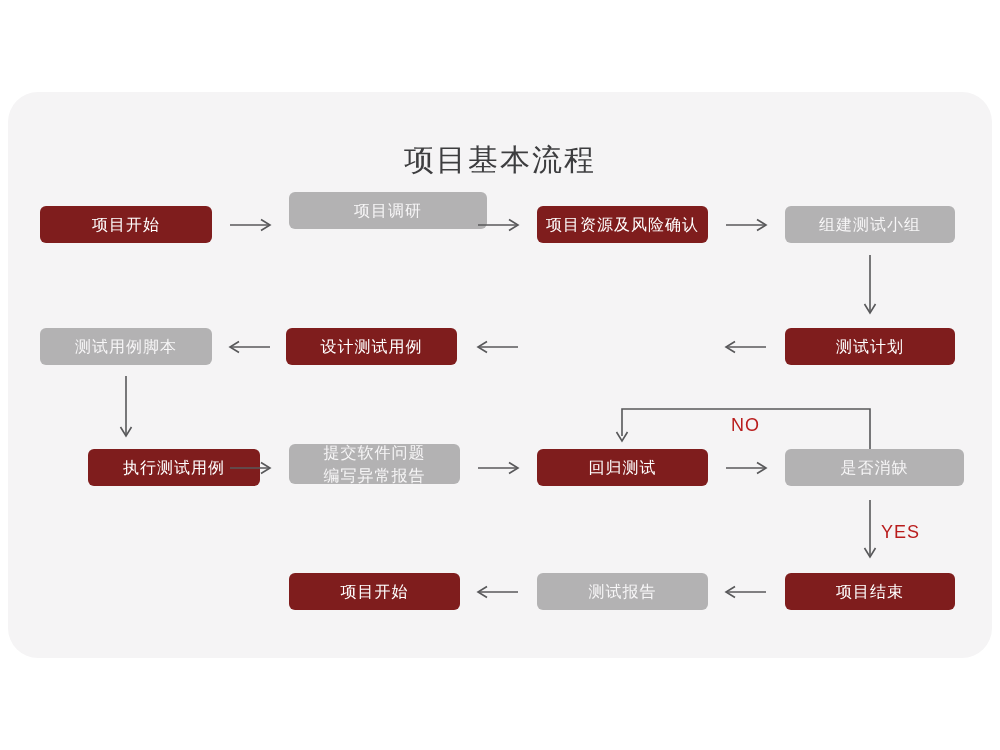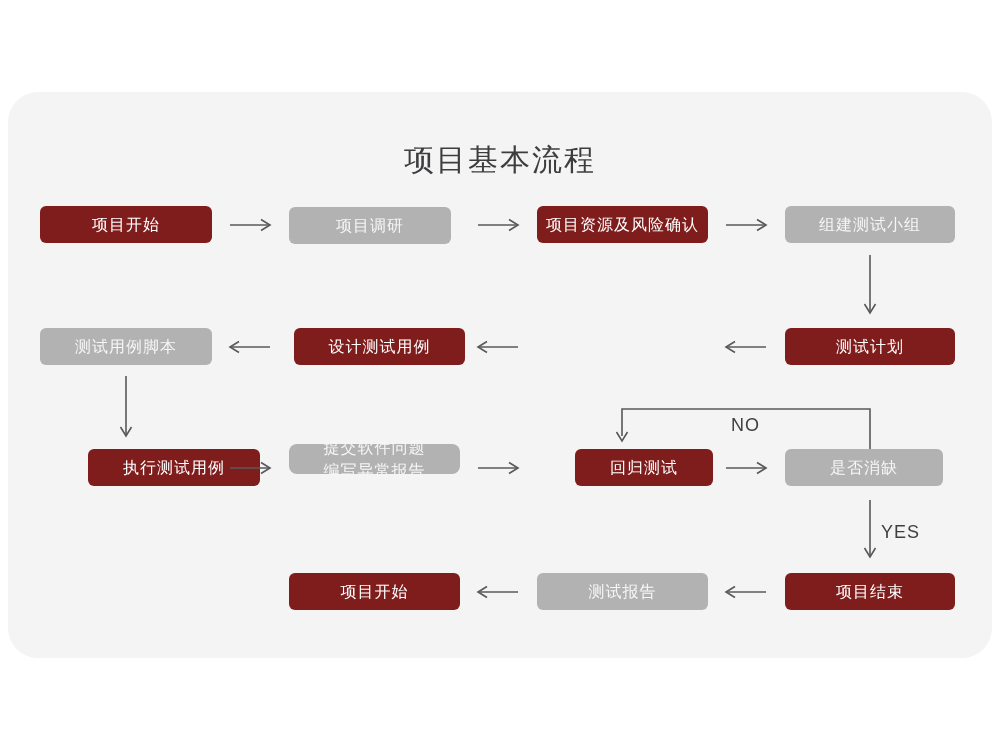--- a/index.html
+++ b/index.html
@@ -15,50 +15,50 @@
     letter-spacing: 2px;
   }
   .node {
     position: absolute; display: flex; align-items: center; justify-content: center;
     border-radius: 6px; color: #ffffff; font-size: 16px; letter-spacing: 1px;
     text-align: center; line-height: 1.45; white-space: pre-line;
   }
   .node.purple { background: #7f1d1d; }
   .node.gray { background: #b3b2b3; color: #f7f6f7; }
   .edge-label {
-    position: absolute; font-size: 18px; color: #404040; letter-spacing: 1px;
+    position: absolute; font-size: 18px; color: #b91c1c; letter-spacing: 1px;
   }
   svg.wires { position: absolute; left: 0; top: 0; pointer-events: none; }
   svg.wires path, svg.wires line, svg.wires polyline {
     stroke: #58585a; stroke-width: 1.6; fill: none;
   }
 </style>
 </head>
 <body>
 
 <div class="stage">
 
   <div class="card"></div>
 
   <div class="title">项目基本流程</div>
 
   <div class="node purple" style="left:40px;  top:206px; width:172px; height:37px;">项目开始</div>
-  <div class="node gray" style="left:289px; top:207px; width:162px; height:37px;">项目调研</div>
+  <div class="node gray" style="left:289px; top:192px; width:198px; height:37px;">项目调研</div>
   <div class="node purple" style="left:537px; top:206px; width:171px; height:37px;">项目资源及风险确认</div>
   <div class="node gray" style="left:785px; top:206px; width:170px; height:37px;">组建测试小组</div>
 
   <div class="node purple" style="left:785px; top:328px; width:170px; height:37px;">测试计划</div>
-  <div class="node purple" style="left:294px; top:328px; width:171px; height:37px;">设计测试用例</div>
+  <div class="node purple" style="left:286px; top:328px; width:171px; height:37px;">设计测试用例</div>
   <div class="node gray" style="left:40px;  top:328px; width:172px; height:37px;">测试用例脚本</div>
 
   <div class="node purple" style="left:40px;  top:449px; width:172px; height:37px;margin-left:48px;">执行测试用例</div>
-  <div class="node gray" style="left:289px; top:444px; width:171px; height:30px;border-radius:8px;">提交软件问题
+  <div class="node gray" style="left:289px; top:444px; width:171px; height:40px;">提交软件问题
 编写异常报告</div>
-  <div class="node purple" style="left:537px; top:449px; width:138px; height:37px;margin-left:38px;">回归测试</div>
-  <div class="node gray" style="left:785px; top:449px; width:158px; height:37px;">是否消缺</div>
+  <div class="node purple" style="left:537px; top:449px; width:171px; height:37px;">回归测试</div>
+  <div class="node gray" style="left:785px; top:449px; width:179px; height:37px;">是否消缺</div>
 
   <div class="node purple" style="left:785px; top:573px; width:170px; height:37px;">项目结束</div>
   <div class="node gray" style="left:537px; top:573px; width:171px; height:37px;">测试报告</div>
   <div class="node purple" style="left:289px; top:573px; width:171px; height:37px;">项目开始</div>
 
   <div class="edge-label" style="left:731px; top:415px;">NO</div>
   <div class="edge-label" style="left:881px; top:522px;">YES</div>
 
   <svg class="wires" width="1000" height="750" viewBox="0 0 1000 750">
 

